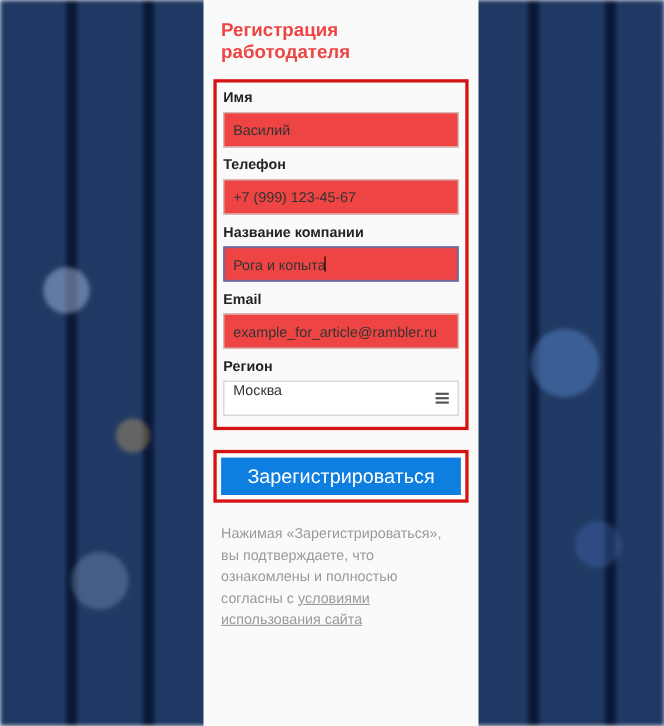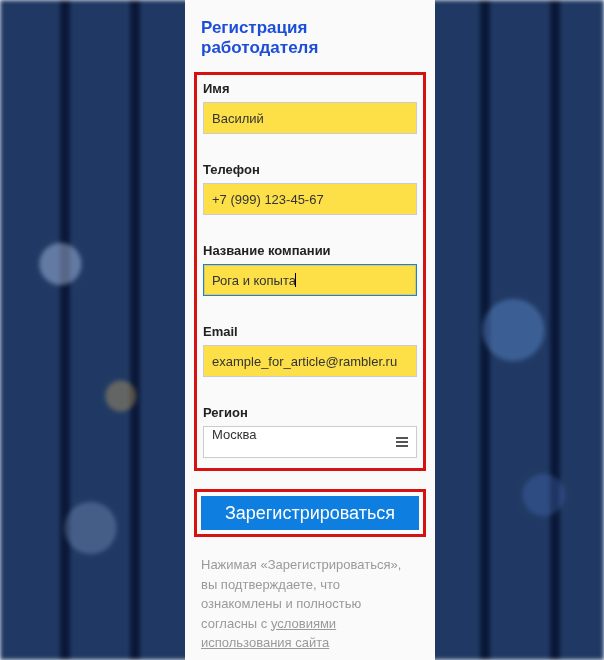--- a/index.html
+++ b/index.html
@@ -26,43 +26,43 @@
     position: absolute;
     left: 185px; top: 0;
     width: 250px;
     height: 660px;
     background: #fafafa;
     padding: 18px 16px 0 16px;
   }
   .title {
     font-size: 17px;
     font-weight: bold;
-    color: #1d4ed8;
+    color: #ef4444;
     margin-bottom: 14px;
   }
   .highlight-group {
     border: 3px solid #d41212;
     padding: 6px 6px 10px 6px;
     margin-left: -7px;
     margin-right: -7px;
   }
-  .field { margin-bottom: 28px; }
+  .field { margin-bottom: 8px; }
   .field:last-child { margin-bottom: 0; }
   .label {
     font-size: 13px;
     font-weight: bold;
     color: #222;
     display: block;
     margin-bottom: 6px;
   }
   .input {
     width: 100%;
     height: 32px;
     border: 1px solid #ccc;
-    background: #fde047;
+    background: #ef4444;
     font-size: 13px;
     color: #333;
     padding: 0 8px;
     outline: none;
     font-family: inherit;
   }
   .input.focused {
     border: 1px solid #1e7fd6;
     box-shadow: 0 0 0 1px rgba(30,127,214,0.2) inset;
   }

